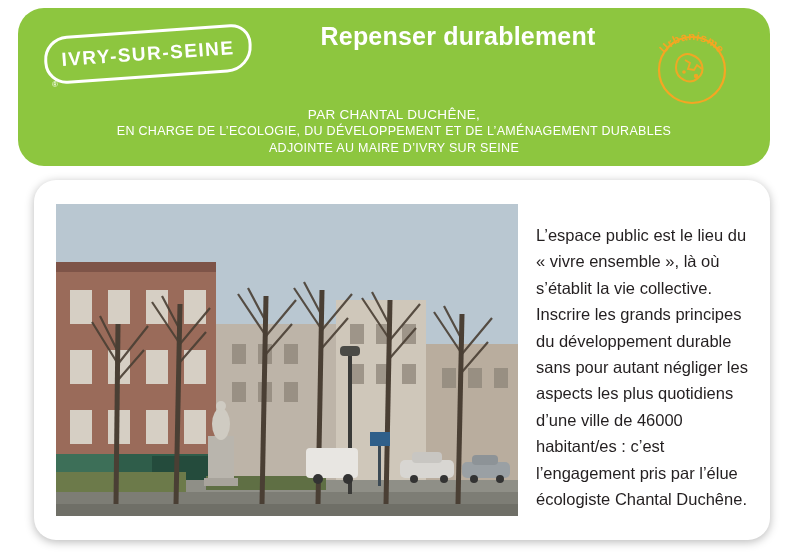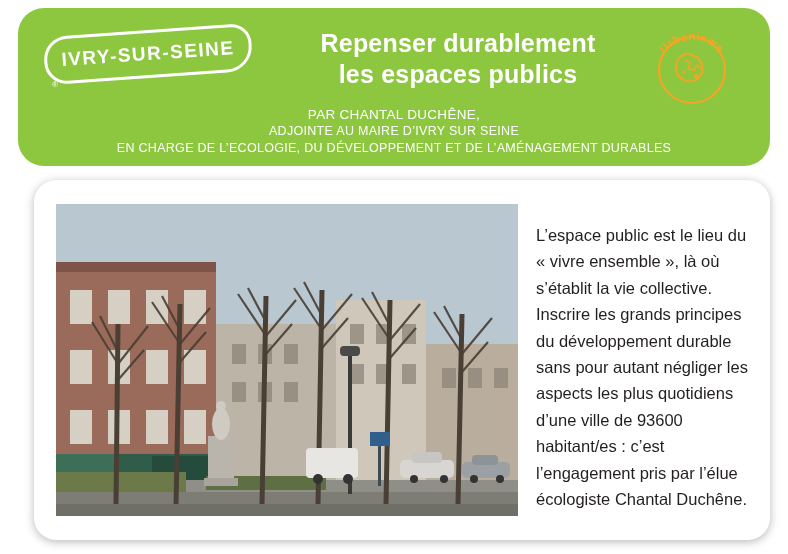--- a/index.html
+++ b/index.html
@@ -66,21 +66,21 @@
     left: 34px;
     top: 72px;
     color: #ffffff;
     font-size: 8px;
   }
 
   
   .title-block {
     position: absolute;
     left: 240px;
-    top: 20px;
+    top: 13px;
     width: 400px;
     text-align: center;
   }
   .title-line {
     color: #ffffff;
     font-size: 25px;
     font-weight: bold;
     line-height: 31px;
     letter-spacing: 0.2px;
   }
@@ -158,27 +158,26 @@
 
   <div class="header">
 
     <div class="logo-stamp">
       <div class="logo-text">IVRY-SUR-SEINE</div>
     </div>
     <div class="logo-reg">®</div>
 
     <div class="title-block">
       <div class="title-line">Repenser durablement</div>
-      <div class="title-line">les espaces publics</div>
     </div>
 
     <div class="subtitle-block">
       <div class="subtitle-line">PAR CHANTAL DUCHÊNE,</div>
+      <div class="subtitle-line small">EN CHARGE DE L’ECOLOGIE, DU DÉVELOPPEMENT ET DE L’AMÉNAGEMENT DURABLES</div>
       <div class="subtitle-line small">ADJOINTE AU MAIRE D’IVRY SUR SEINE</div>
-      <div class="subtitle-line small">EN CHARGE DE L’ECOLOGIE, DU DÉVELOPPEMENT ET DE L’AMÉNAGEMENT DURABLES</div>
     </div>
 
     <div class="badge">
       <svg width="96" height="96" viewBox="0 0 96 96" aria-hidden="true">
         <defs>
           <path id="arcpath" d="M 14,54 A 34,34 0 0 1 82,54" fill="none"></path>
         </defs>
         <circle cx="48" cy="50" r="33" fill="none" stroke="#f5a623" stroke-width="2.2"></circle>
         <g fill="#f5a623" opacity="0.95">
           <path d="M35 38 q6 -6 13 -3 q8 3 10 10 q2 8 -4 13 q-7 6 -14 2 q-8 -4 -8 -12 q0 -6 3 -10 z" fill="none" stroke="#f5a623" stroke-width="2"></path>
@@ -293,17 +292,17 @@
 
         <rect x="250" y="244" width="52" height="30" rx="4" fill="#e8e6e2"></rect>
         <circle cx="262" cy="275" r="5" fill="#333"></circle>
         <circle cx="292" cy="275" r="5" fill="#333"></circle>
 
         <rect x="322" y="238" width="3" height="44" fill="#3c4a55"></rect>
         <rect x="314" y="228" width="20" height="14" fill="#2f5f8a"></rect>
       </svg>
     </div>
 
-    <div class="body-text">L’espace public est le lieu du « vivre ensemble », là où s’établit la vie collective. Inscrire les grands principes du développement durable sans pour autant négliger les aspects les plus quotidiens d’une ville de 93600 habitant/es : c’est l’engagement pris par l’élue écologiste Chantal Duchêne.</div>
+    <div class="body-text">L’espace public est le lieu du « vivre ensemble », là où s’établit la vie collective. Inscrire les grands principes du développement durable sans pour autant négliger les aspects les plus quotidiens d’une ville de 46000 habitant/es : c’est l’engagement pris par l’élue écologiste Chantal Duchêne.</div>
 
   </div>
 
 </div>
 
 </body></html>

